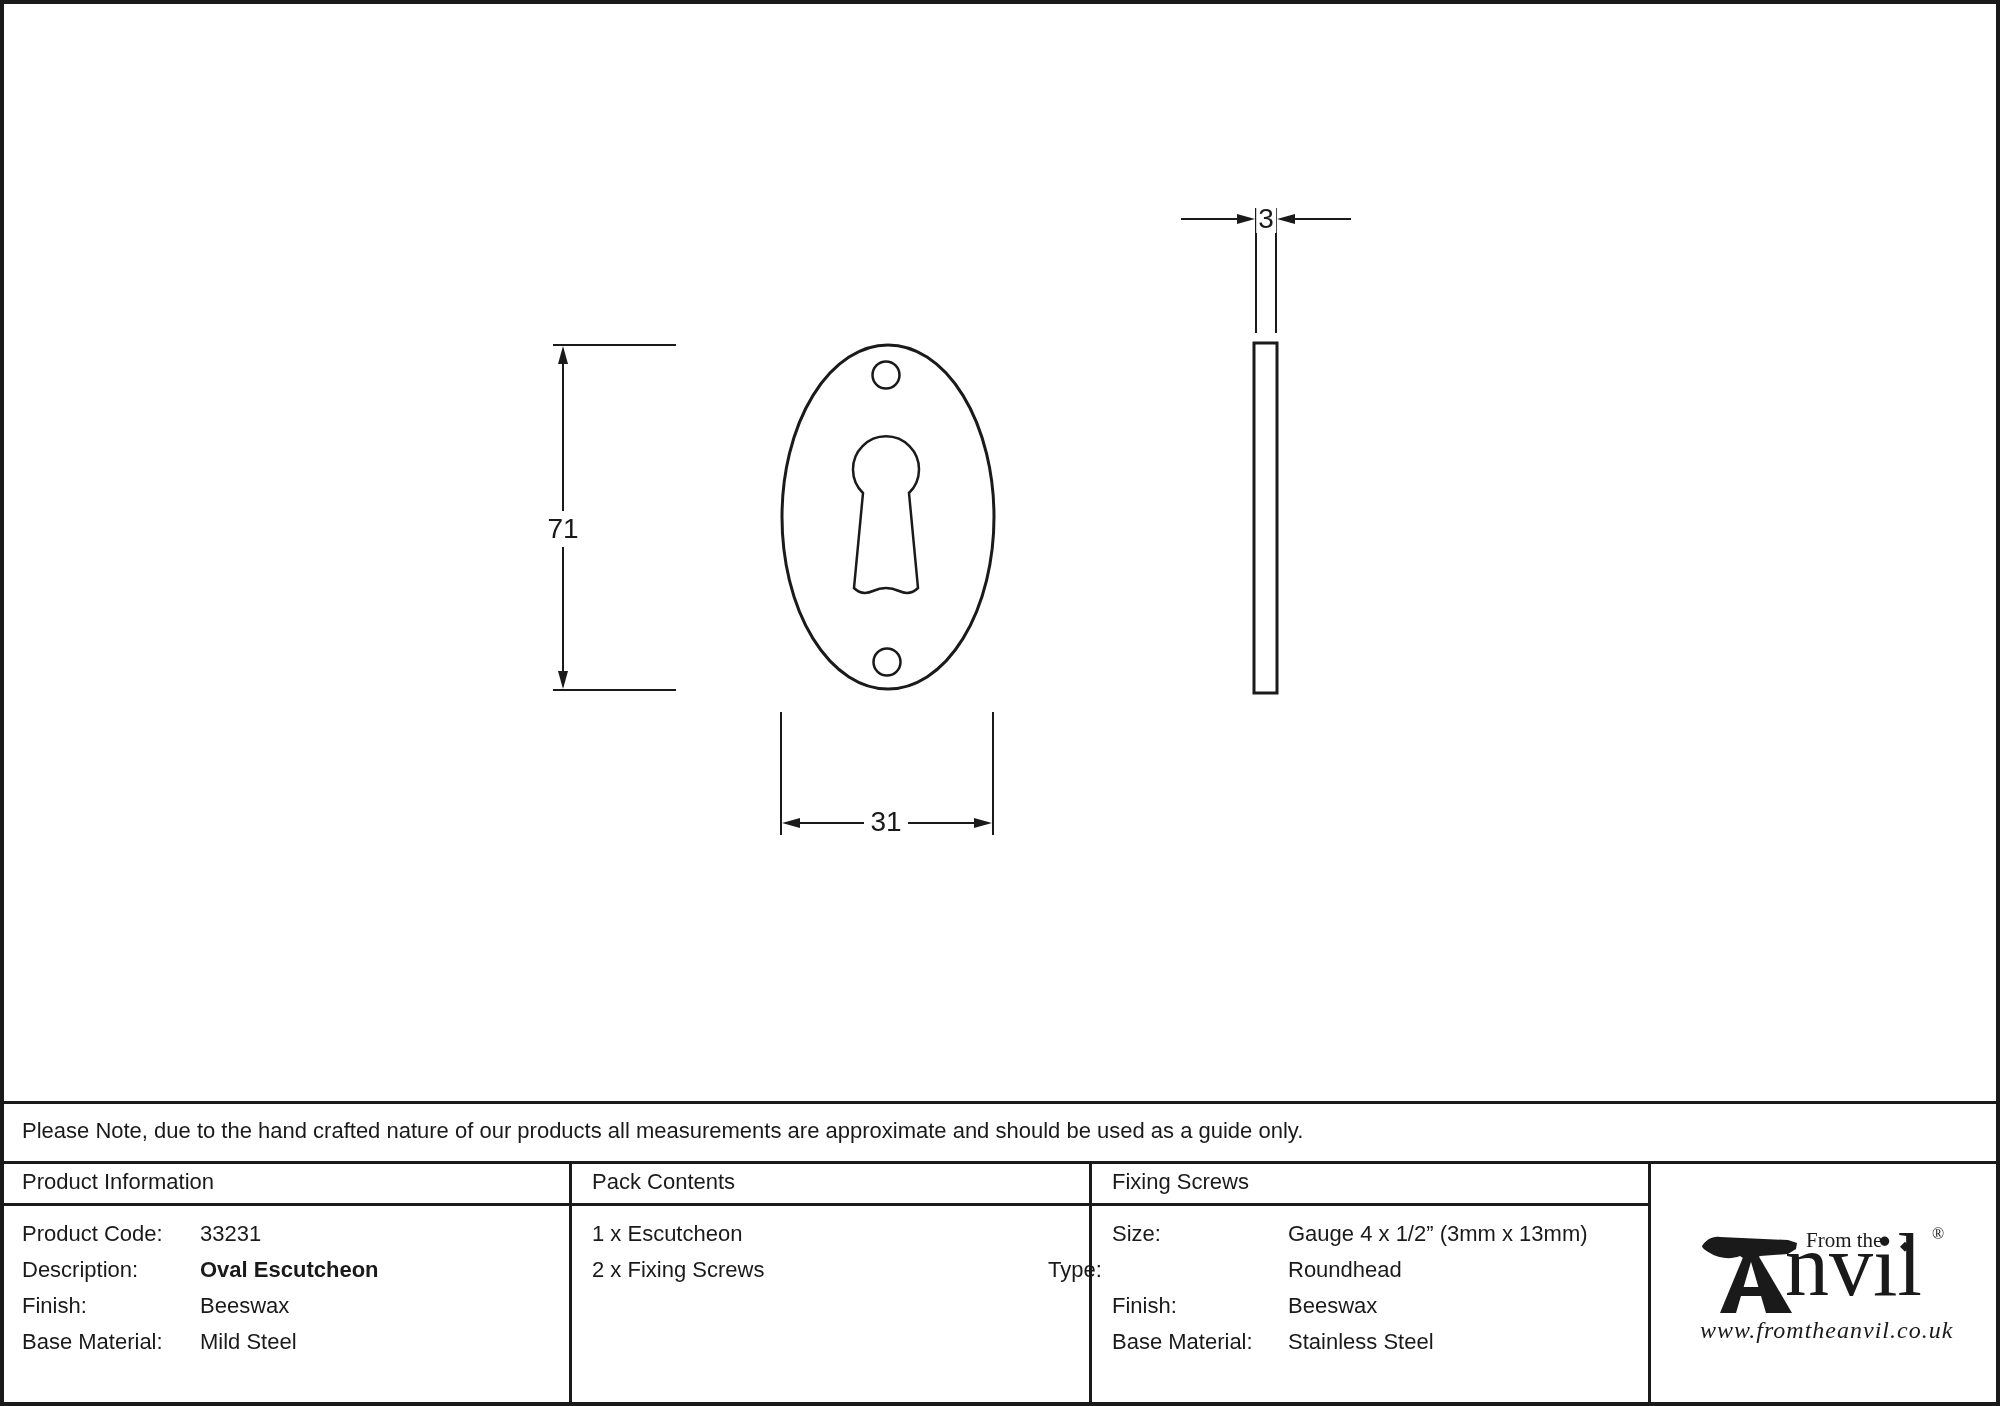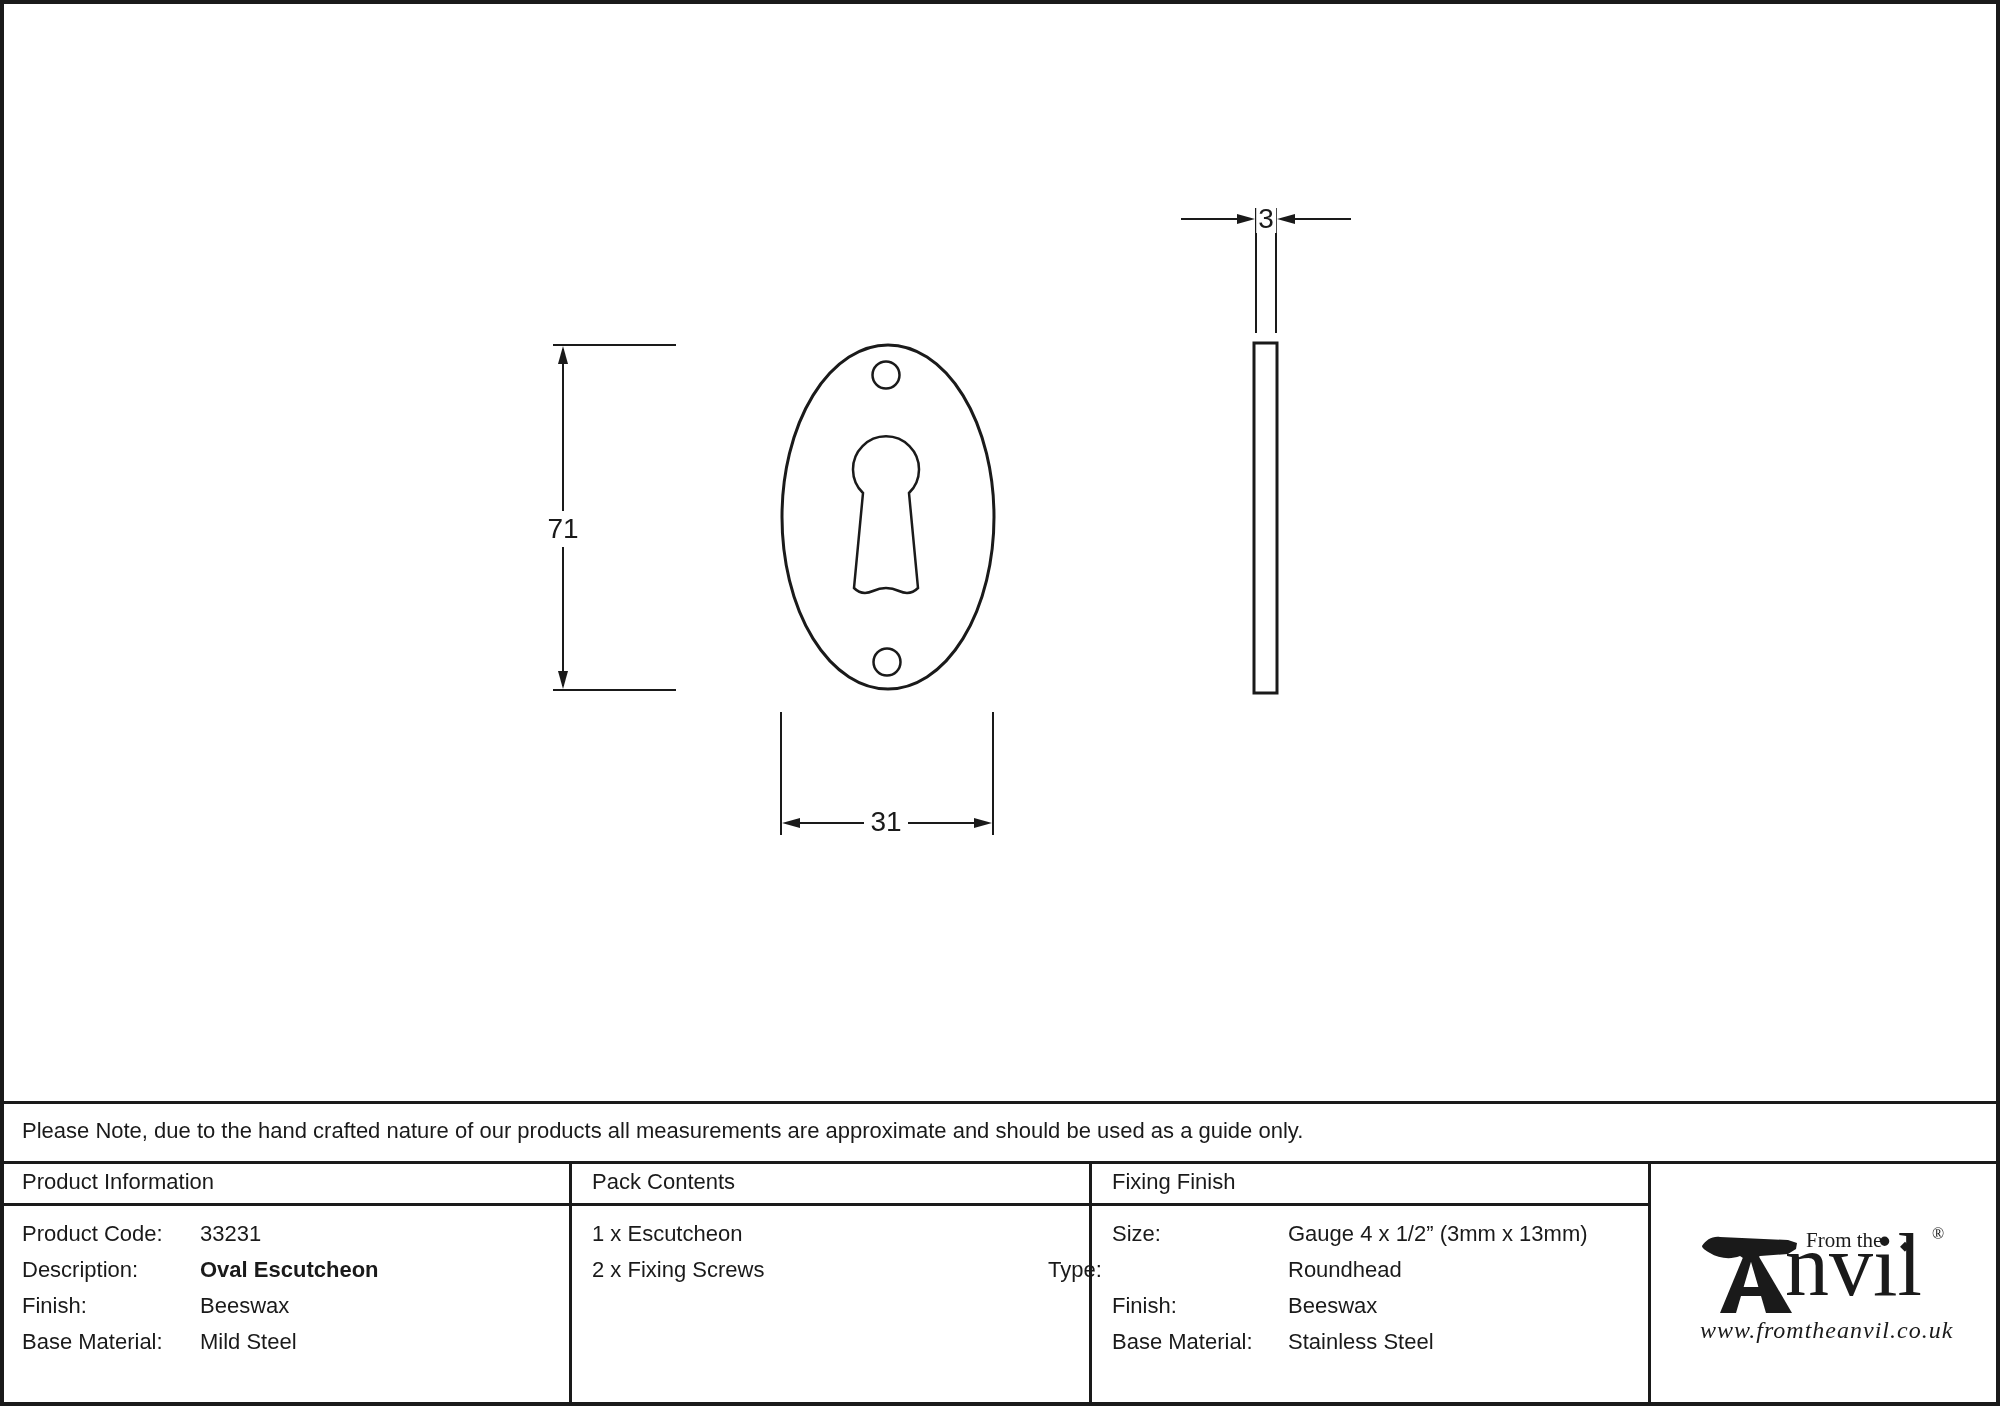--- a/index.html
+++ b/index.html
@@ -62,21 +62,21 @@
   <div class="hline" style="left:0;right:0;top:1161px;"></div>
   <div class="hline" style="left:0;width:1649px;top:1203px;"></div>
   <div class="vline" style="left:569px;top:1161px;height:245px;"></div>
   <div class="vline" style="left:1089px;top:1161px;height:245px;"></div>
   <div class="vline" style="left:1648px;top:1161px;height:245px;"></div>
 
   <div class="txt note-row">Please Note, due to the hand crafted nature of our products all measurements are approximate and should be used as a guide only.</div>
 
   <div class="txt hdr" style="left:22px;top:1169px;text-align:center;">Product Information</div>
   <div class="txt hdr" style="left:592px;top:1169px;">Pack Contents</div>
-  <div class="txt hdr" style="left:1112px;top:1169px;">Fixing Finish</div>
+  <div class="txt hdr" style="left:1112px;top:1169px;">Fixing Screws</div>
 
   <div class="txt" style="left:22px;top:1221px;">Product Code:</div>
   <div class="txt" style="left:200px;top:1221px;">33231</div>
   <div class="txt" style="left:22px;top:1257px;">Description:</div>
   <div class="txt" style="left:200px;top:1257px;font-weight:bold;">Oval Escutcheon</div>
   <div class="txt" style="left:22px;top:1293px;">Finish:</div>
   <div class="txt" style="left:200px;top:1293px;">Beeswax</div>
   <div class="txt" style="left:22px;top:1329px;">Base Material:</div>
   <div class="txt" style="left:200px;top:1329px;">Mild Steel</div>
 

